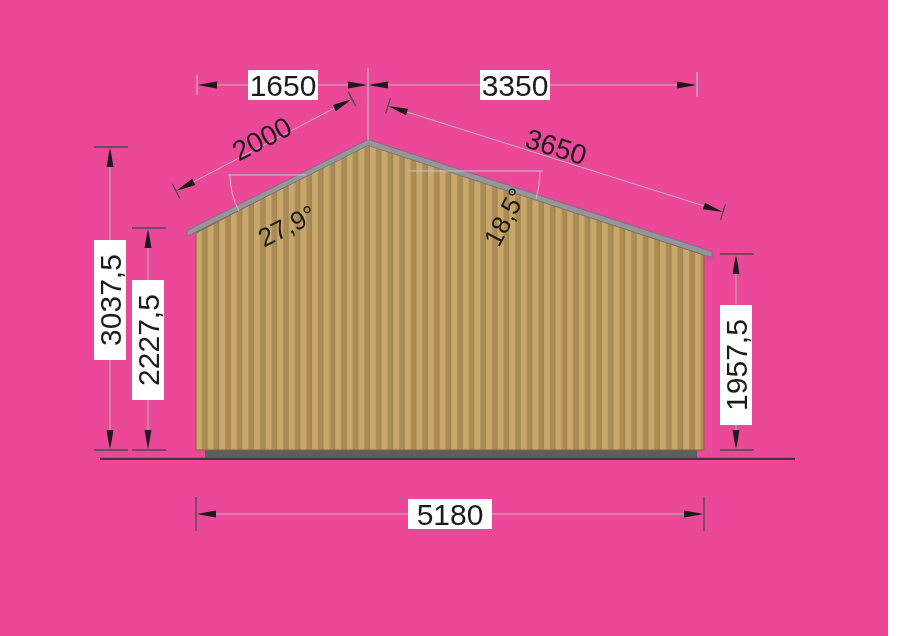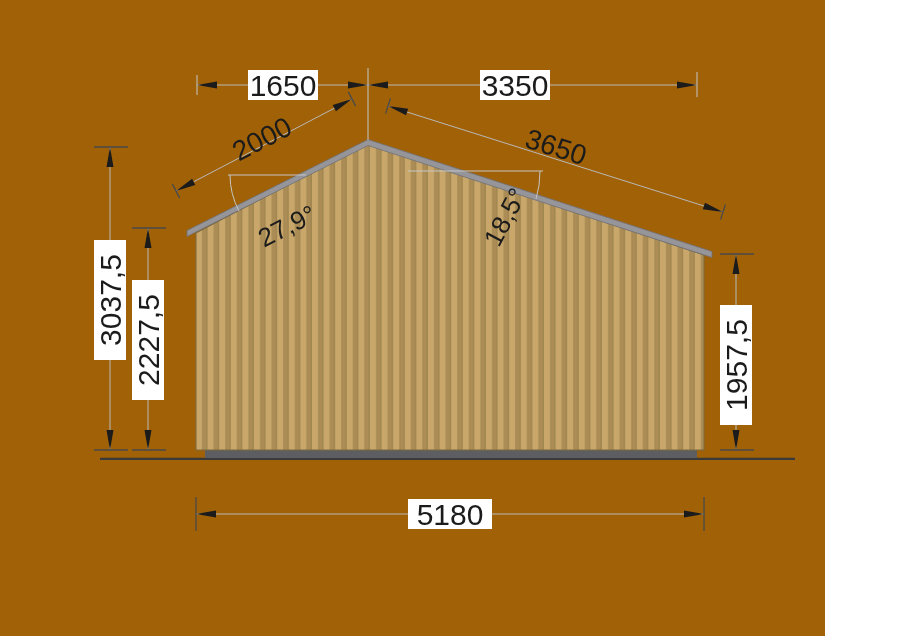--- a/index.html
+++ b/index.html
@@ -6,23 +6,23 @@
     margin: 0;
     padding: 0;
     background: #ffffff;
     width: 900px;
     height: 636px;
     overflow: hidden;
     font-family: "Liberation Sans", sans-serif;
   }
   .stage {
     position: relative;
-    width: 825px;
+    width: 888px;
     height: 636px;
-    background: #a16207;
+    background: #ec4899;
   }
   svg { display: block; }
   text {
     font-family: "Liberation Sans", "DejaVu Sans", sans-serif;
     fill: #1b1b1b;
   }
   .dim-text  { font-size: 30px; }
   .dim-text-sm { font-size: 28px; }
   .angle-text { font-size: 26px; }
 </style>

